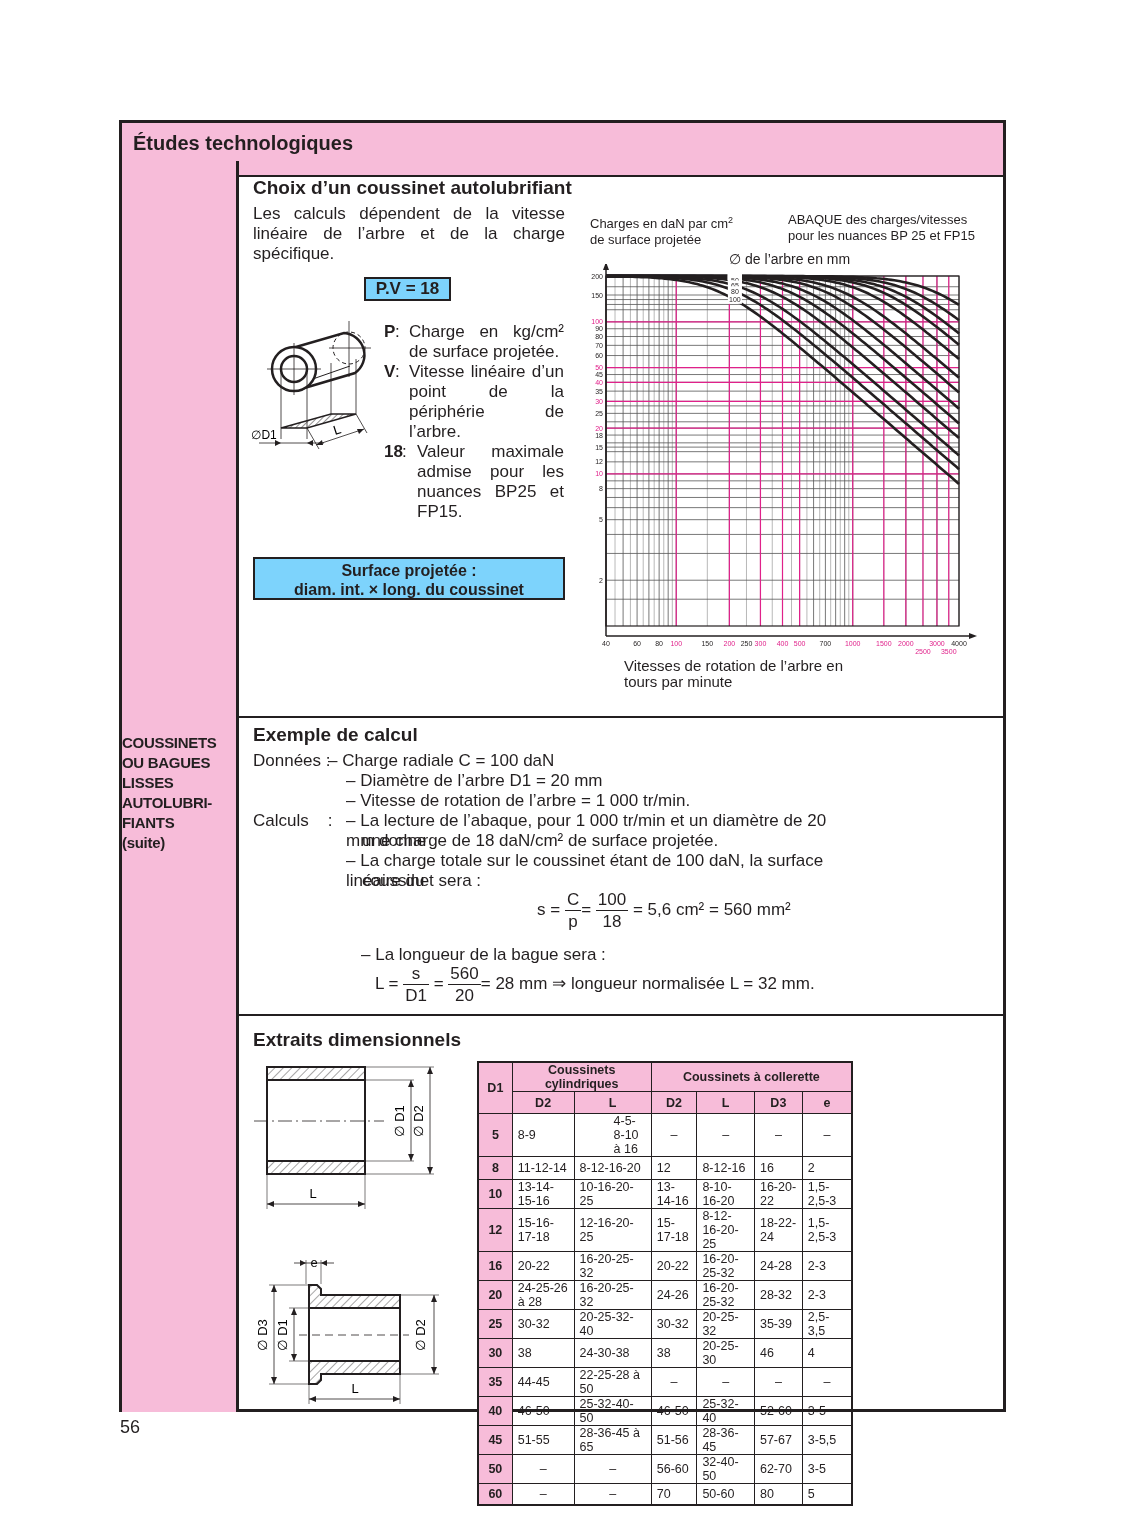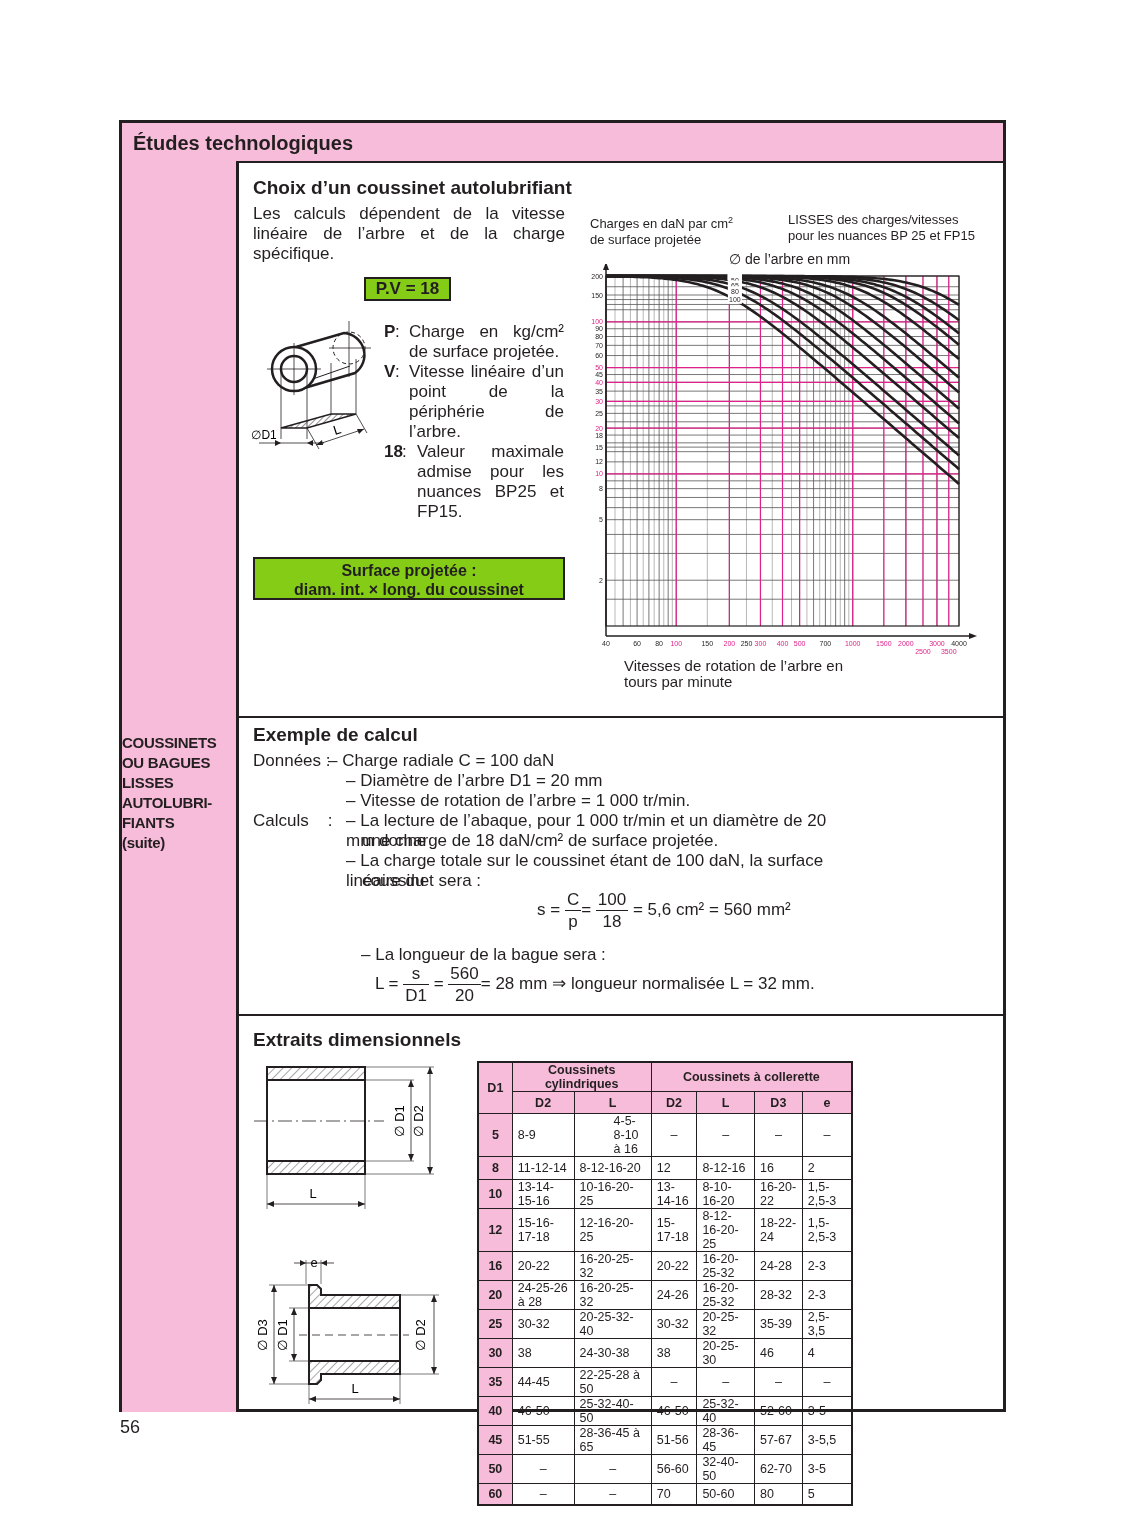--- a/index.html
+++ b/index.html
@@ -1,27 +1,27 @@
 <!DOCTYPE html>
 <html><head>
 <meta charset="utf-8">
 <style>
   * { box-sizing: border-box; margin: 0; padding: 0; }
   html, body { width: 1125px; height: 1539px; background: #ffffff; }
   body { position: relative; font-family: "Liberation Sans", sans-serif; color: #231f20; }
   .frame { position: absolute; left: 119px; top: 120px; width: 887px; height: 1292px; border: 3px solid #231f20; background: #fff; }
-  .page-header { position: absolute; left: 0; top: 0; width: 881px; height: 40px; background: #f7bcd9; border-bottom: 2px solid #231f20; text-align: center; }
+  .page-header { position: absolute; left: 0; top: 0; width: 881px; height: 54px; background: #f7bcd9; border-bottom: 2px solid #231f20; text-align: center; }
   .page-header span { position: absolute; left: 11px; top: 9px; font-weight: bold; font-size: 20px; }
   .side { position: absolute; left: 0; top: 38px; width: 117px; height: 1251px; background: #f7bcd9; border-right: 3px solid #231f20; }
   .side-label { position: absolute; left: 0; top: 572px; width: 114px; text-align: left; font-weight: bold; font-size: 15px; line-height: 20px; font-family: "Liberation Sans", sans-serif; letter-spacing: -0.3px; }
   .content { position: absolute; left: 117px; top: 38px; width: 614px; height: 1251px; }
   .h2 { position: absolute; font-weight: bold; font-size: 19px; }
   .p { position: absolute; font-size: 17px; line-height: 20px; }
   .divider { position: absolute; left: 0; width: 764px; height: 2px; background: #231f20; }
-  .pink-box { position: absolute; background: #84cc16; border: 2px solid #231f20; font-weight: bold; text-align: center; font-size: 16px; }
+  .pink-box { position: absolute; background: #7dd3fc; border: 2px solid #231f20; font-weight: bold; text-align: center; font-size: 16px; }
   .legend-list { position: absolute; left: 145px; top: 161px; width: 180px; font-size: 17px; line-height: 20px; }
   .legend-list .row { position: relative; padding-left: 33px; text-align: justify; }
   .legend-list .row b { position: absolute; left: 0; top: 0; }
   .chart-caption { position: absolute; font-size: 13px; line-height: 16px; font-family: "Liberation Sans", sans-serif; }
   .formula { position: absolute; font-size: 17px; }
   .frac { display: inline-block; vertical-align: middle; text-align: center; line-height: 21px; }
   .frac .num { display: block; border-bottom: 1.5px solid #231f20; padding: 0 2px; }
   .frac .den { display: block; padding: 0 2px; }
   table.dims { position: absolute; left: 238px; top: 900px; border-collapse: collapse; font-family: "Liberation Sans", sans-serif; font-size: 12.5px; }
   table.dims td, table.dims th { border: 1px solid #231f20; height: 22.3px; padding: 0 5px; }
@@ -99,21 +99,21 @@
     <div class="pink-box" style="left:14px; top:396px; width:312px; height:43px; padding-top:2px; line-height:19px;">
       <div>Surface projetée :</div>
       <div>diam. int. × long. du coussinet</div>
     </div>
 
     <div class="chart-caption" style="left:351px; top:51px; width:190px;">
       <div><span>Charges en daN par cm</span><sup style="font-size:9px;">2</sup></div>
       <div>de surface  projetée</div>
     </div>
     <div class="chart-caption" style="left:549px; top:51px; width:215px;">
-      <div>LISSES des charges/vitesses</div>
+      <div>ABAQUE des charges/vitesses</div>
       <div>pour les nuances BP 25 et FP15</div>
     </div>
     <div class="chart-caption" style="left:490px; top:90px; font-size:14px;">∅ de l’arbre en mm</div>
 
     <svg id="chart" style="position:absolute; left:345px; top:103px;" width="420" height="400" viewBox="0 0 420 400">
         <line x1="22" y1="12" x2="22" y2="362" stroke="#555" stroke-width="0.8"></line>
         <line x1="31.028420211962786" y1="12" x2="31.028420211962786" y2="362" stroke="#888" stroke-width="0.6"></line>
         <line x1="39.104617295921926" y1="12" x2="39.104617295921926" y2="362" stroke="#555" stroke-width="0.8"></line>
         <line x1="46.41042622634866" y1="12" x2="46.41042622634866" y2="362" stroke="#888" stroke-width="0.6"></line>
         <line x1="53.080107223327715" y1="12" x2="53.080107223327715" y2="362" stroke="#555" stroke-width="0.8"></line>

